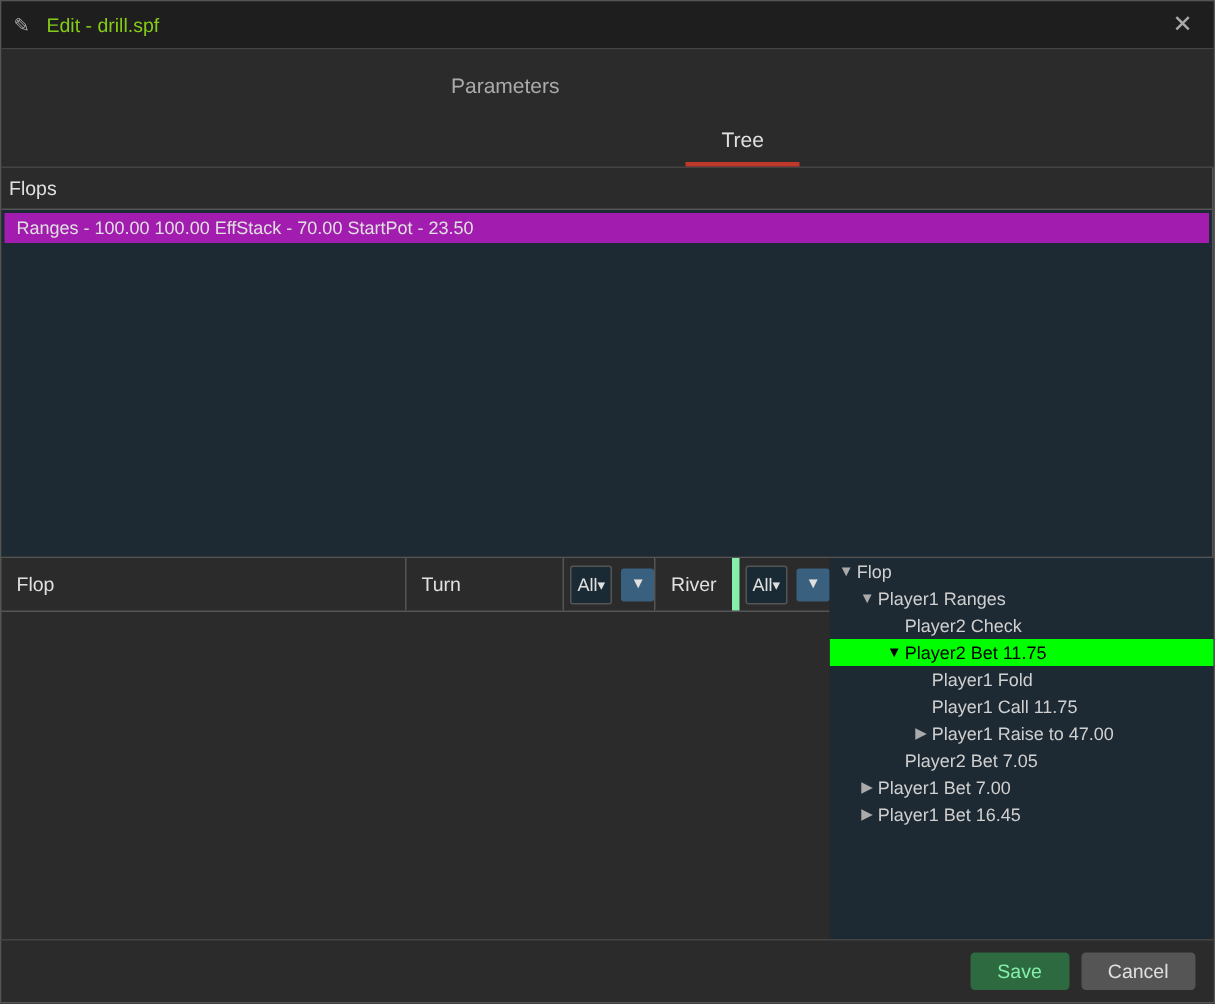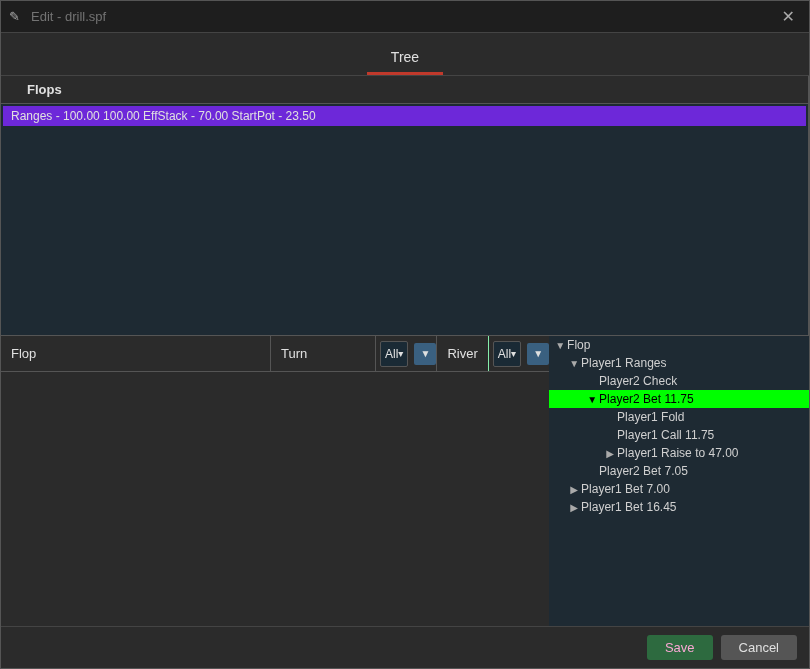--- a/index.html
+++ b/index.html
@@ -39,21 +39,21 @@
       display: flex;
       align-items: center;
       gap: 6px;
     }
     .title-icon {
       width: 16px;
       height: 16px;
       color: #aaa;
     }
     .title-text {
-      color: #737373;
+      color: #84cc16;
       font-size: 13px;
     }
     .close-btn {
       background: none;
       border: none;
       color: #aaa;
       cursor: pointer;
       font-size: 16px;
       padding: 2px 6px;
       line-height: 1;
@@ -70,20 +70,21 @@
     }
     .tab {
       padding: 8px 24px 10px;
       cursor: pointer;
       color: #aaa;
       font-size: 14px;
       position: relative;
     }
     .tab.active {
       color: #e0e0e0;
+      margin-top: 36px;
     }
     .tab.active::after {
       content: '';
       position: absolute;
       bottom: 0;
       left: 0;
       right: 0;
       height: 3px;
       background: #c0392b;
     }
@@ -104,42 +105,42 @@
       border-right: 1px solid #555;
       display: flex;
       flex-direction: column;
     }
     .flop-files-panel {
       flex: 1;
       display: flex;
       flex-direction: column;
     }
     .panel-header {
-      padding: 6px 26px;
-      color: #e0e0e0;
-      font-size: 13px;
-      font-weight: 700;
+      padding: 6px 5px;
+      color: #e0e0e0;
+      font-size: 13px;
+      font-weight: 400;
       background: #2b2b2b;
       border-bottom: 1px solid #555;
     }
     .panel-list {
       flex: 1;
       background: #1e2a33;
       overflow-y: auto;
       padding: 2px;
     }
     .panel-list-item {
       padding: 3px 8px;
       color: #e0e0e0;
       font-size: 12px;
       cursor: pointer;
       white-space: nowrap;
     }
     .panel-list-item.selected {
-      background: #6d28d9;
+      background: #a21caf;
     }
 
     
     .bottom-section {
       flex: 1;
       display: flex;
     }
     .bottom-header-row {
       display: flex;
       height: 36px;
@@ -240,21 +241,21 @@
     }
     .btn {
       padding: 5px 18px;
       border: none;
       border-radius: 3px;
       cursor: pointer;
       font-size: 13px;
     }
     .btn-save {
       background: #2d6a3f;
-      color: #f9a8d4;
+      color: #86efac;
       margin-left: 32px;
     }
     .btn-cancel {
       background: #555;
       color: #e0e0e0;
     }
 
     .indent1 { padding-left: 18px; }
     .indent2 { padding-left: 36px; }
     .indent3 { padding-left: 54px; }
@@ -266,20 +267,23 @@
 
   <div class="title-bar">
     <div class="title-bar-left">
       <span class="title-icon">✎</span>
       <span class="title-text">Edit - drill.spf</span>
     </div>
     <button class="close-btn">✕</button>
   </div>
 
   <div class="tabs-bar">
+    <div class="tab">
+      <span>Parameters</span>
+    </div>
     <div class="tab active">
       <span>Tree</span>
     </div>
   </div>
   <div class="tab-underline"></div>
 
   <div class="content-top">
     <div class="flops-panel">
       <div class="panel-header">Flops</div>
       <div class="panel-list">
@@ -297,21 +301,21 @@
       <div class="col-header turn-header">
         <span>Turn</span>
       </div>
       <div class="col-header-with-select">
         <div class="select-control">
           <span>All</span>
           <span style="font-size:10px;">▾</span>
         </div>
         <div class="dropdown-arrow">▼</div>
       </div>
-      <div class="col-header" style="border-right:1px solid #86efac;">
+      <div class="col-header" style="border-right:5px solid #86efac;">
         <span>River</span>
       </div>
       <div class="col-header-with-select">
         <div class="select-control">
           <span>All</span>
           <span style="font-size:10px;">▾</span>
         </div>
         <div class="dropdown-arrow">▼</div>
       </div>
     </div>

